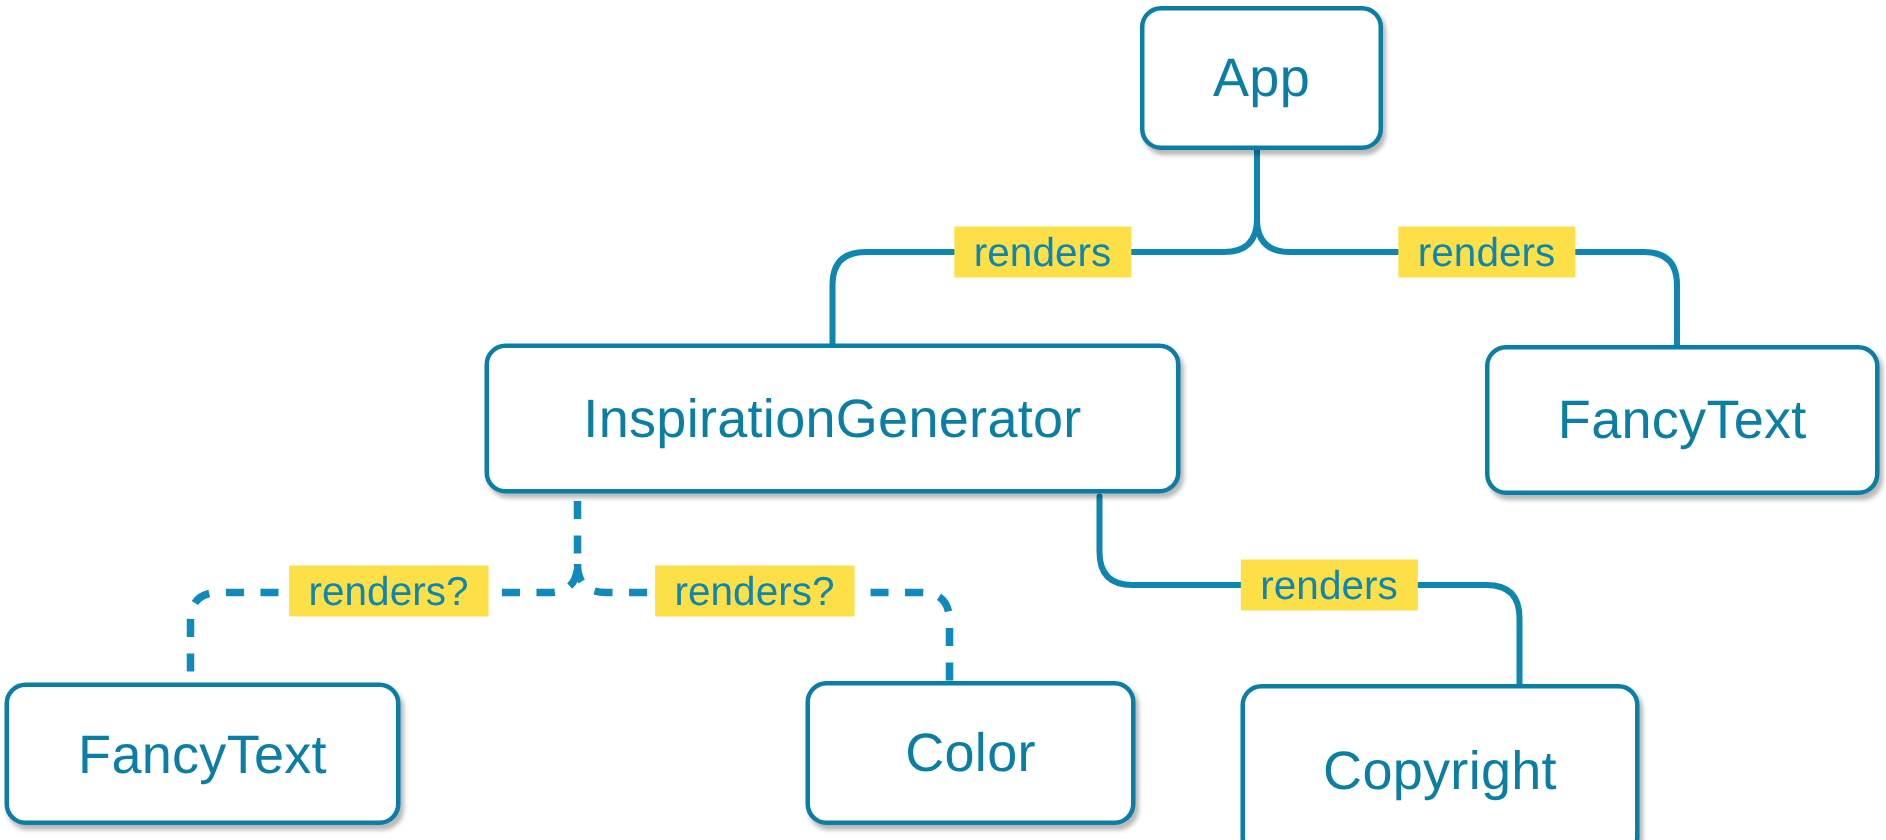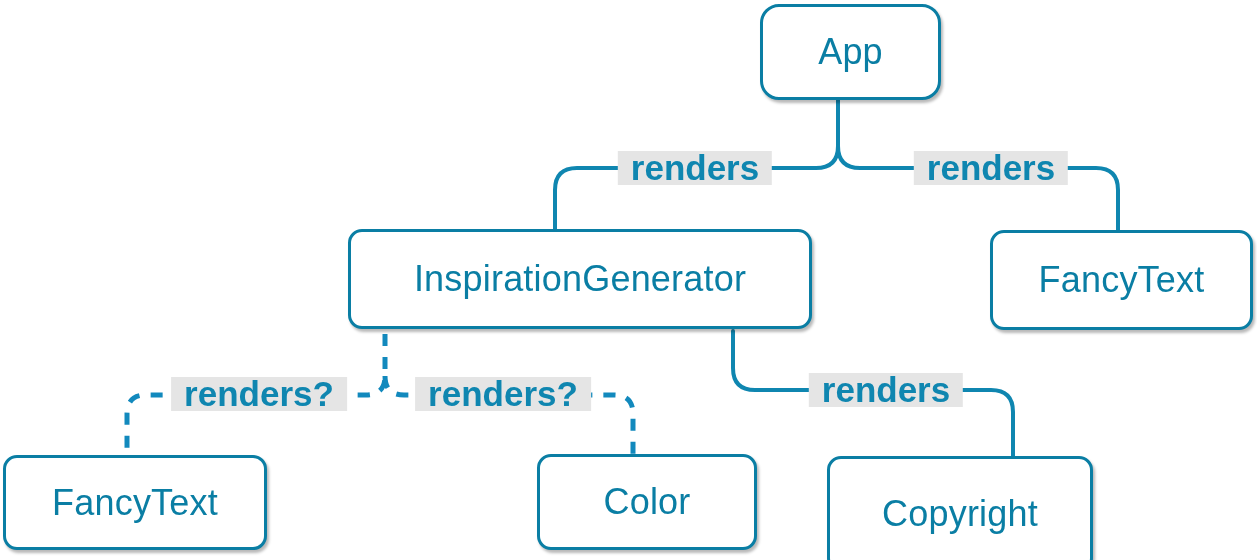--- a/index.html
+++ b/index.html
@@ -50,47 +50,47 @@
     font-size:36px;
     font-weight:500;
     letter-spacing:0.2px;
     box-sizing:border-box;
     white-space:nowrap;
   }
   .edge-label{
     position:absolute;
     z-index:2;
     transform:translate(-50%,-50%);
-    background:#e5e5e5;
+    background:#fde047;
     padding:0 13px;
     color:var(--line-color);
-    font-size:35px;
-    font-weight:700;
+    font-size:27px;
+    font-weight:400;
     line-height:34px;
     white-space:nowrap;
   }
 </style>
 </head>
 <body>
 
 <div class="canvas">
 
   <svg class="edges" viewBox="0 0 1257 560" xmlns="http://www.w3.org/2000/svg" aria-hidden="true">
     <path class="edge-solid" d="M 838 100 L 838 146 Q 838 168 816 168 L 577 168 Q 555 168 555 190 L 555 229"></path>
     <path class="edge-solid" d="M 838 146 Q 838 168 860 168 L 1096 168 Q 1118 168 1118 190 L 1118 230"></path>
     <path class="edge-solid" d="M 733 331 L 733 368 Q 733 390 755 390 L 991 390 Q 1013 390 1013 412 L 1013 456"></path>
     <path class="edge-dashed" d="M 385 334 L 385 376 Q 385 395 366 395 L 146 395 Q 127 395 127 414 L 127 455"></path>
     <path class="edge-dashed" d="M 385 376 Q 385 395 404 395 L 614 395 Q 633 395 633 414 L 633 454"></path>
   </svg>
 
-  <div class="node" style="left:760px;top:4px;width:181px;height:96px;border-radius:19px;">
+  <div class="node" style="left:760px;top:4px;width:162px;height:96px;">
     <span>App</span>
   </div>
 
-  <div class="node" style="left:348px;top:229px;width:464px;height:100px;">
+  <div class="node" style="left:323px;top:229px;width:464px;height:100px;">
     <span>InspirationGenerator</span>
   </div>
 
   <div class="node" style="left:990px;top:230px;width:263px;height:100px;">
     <span>FancyText</span>
   </div>
 
   <div class="node" style="left:3px;top:455px;width:264px;height:95px;">
     <span>FancyText</span>
   </div>

